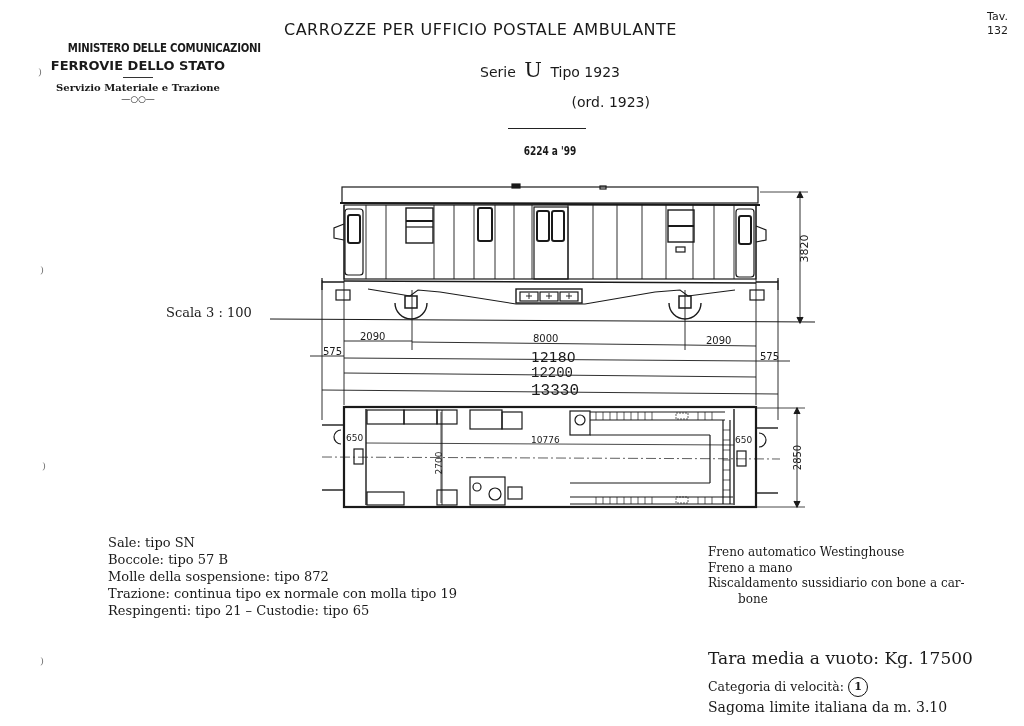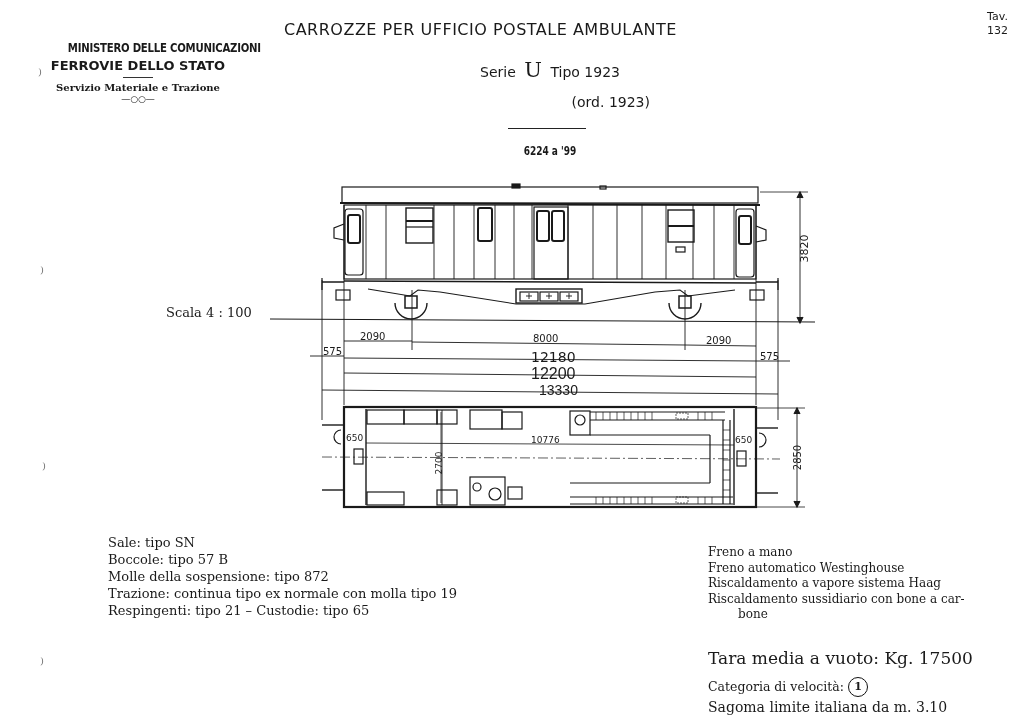--- a/index.html
+++ b/index.html
@@ -59,21 +59,21 @@
 <div class="abs tav">
   <div>Tav.</div>
   <div>132</div>
 </div>
 
 <div class="abs margin-mark" style="left:38px;top:66px;">)</div>
 <div class="abs margin-mark" style="left:40px;top:264px;">)</div>
 <div class="abs margin-mark" style="left:42px;top:460px;">)</div>
 <div class="abs margin-mark" style="left:40px;top:655px;">)</div>
 
-<div class="abs scala">Scala 4 : 100</div>
+<div class="abs scala">Scala 3 : 100</div>
 
 <svg class="abs drawing" width="1024" height="726" viewBox="0 0 1024 726" style="pointer-events:none">
   <g stroke="#1a1a1a" fill="none" stroke-width="1.2">
 
     <rect x="342" y="187" width="416" height="16"></rect>
     <line x1="340" y1="203" x2="760" y2="205" stroke-width="2"></line>
     <rect x="512" y="184" width="8" height="4" fill="#1a1a1a"></rect>
     <rect x="600" y="186" width="6" height="3"></rect>
 
     <rect x="344" y="205" width="412" height="74"></rect>
@@ -257,40 +257,39 @@
   </g>
 </svg>
 
 <div class="abs" style="left:790px;top:242px;transform:rotate(-90deg);font-family:'DejaVu Sans',sans-serif;font-size:11px;">3820</div>
 <div class="abs" style="left:360px;top:331px;font-family:'DejaVu Sans',sans-serif;font-size:10px;">2090</div>
 <div class="abs" style="left:533px;top:333px;font-family:'DejaVu Sans',sans-serif;font-size:10px;">8000</div>
 <div class="abs" style="left:706px;top:335px;font-family:'DejaVu Sans',sans-serif;font-size:10px;">2090</div>
 <div class="abs" style="left:323px;top:346px;font-family:'DejaVu Sans',sans-serif;font-size:10px;">575</div>
 <div class="abs" style="left:760px;top:351px;font-family:'DejaVu Sans',sans-serif;font-size:10px;">575</div>
 <div class="abs" style="left:531px;top:349px;font-family:'DejaVu Sans',sans-serif;font-size:14px;">12180</div>
-<div class="abs" style="left:531px;top:365px;font-family:Liberation Sans, sans-serif;font-size:16px;">12200</div>
-<div class="abs" style="left:531px;top:382px;font-family:Liberation Sans, sans-serif;font-size:14px;margin-left:8px;">13330</div>
+<div class="abs" style="left:531px;top:365px;font-family:Liberation Mono, monospace;font-size:14px;">12200</div>
+<div class="abs" style="left:531px;top:382px;font-family:Liberation Mono, monospace;font-size:16px;">13330</div>
 <div class="abs" style="left:346px;top:433px;font-family:'DejaVu Sans',sans-serif;font-size:9px;">650</div>
 <div class="abs" style="left:735px;top:435px;font-family:'DejaVu Sans',sans-serif;font-size:9px;">650</div>
 <div class="abs" style="left:531px;top:435px;font-family:'DejaVu Sans',sans-serif;font-size:9px;">10776</div>
 <div class="abs" style="left:428px;top:458px;transform:rotate(-90deg);font-family:'DejaVu Sans',sans-serif;font-size:9px;">2700</div>
 <div class="abs" style="left:785px;top:452px;transform:rotate(-90deg);font-family:'DejaVu Sans',sans-serif;font-size:10px;">2850</div>
 
 <div class="abs specs-left">
   <div>Sale: tipo SN</div>
   <div>Boccole: tipo 57 B</div>
   <div>Molle della sospensione: tipo 872</div>
   <div>Trazione: continua tipo ex normale con molla tipo 19</div>
   <div>Respingenti: tipo 21 – Custodie: tipo 65</div>
 </div>
 
 <div class="abs specs-right">
+  <div>Freno automatico Westinghouse</div>
   <div>Freno a mano</div>
-  <div>Freno automatico Westinghouse</div>
-  <div>Riscaldamento a vapore sistema Haag</div>
   <div>Riscaldamento sussidiario con bone a car-</div>
   <div class="indent">bone</div>
 </div>
 
 <div class="abs tara">Tara media a vuoto: Kg. 17500</div>
 <div class="abs categoria">
   <span>Categoria di velocità:</span>
   <span class="circle">1</span>
 </div>
 <div class="abs sagoma">Sagoma limite italiana da m. 3.10</div>

